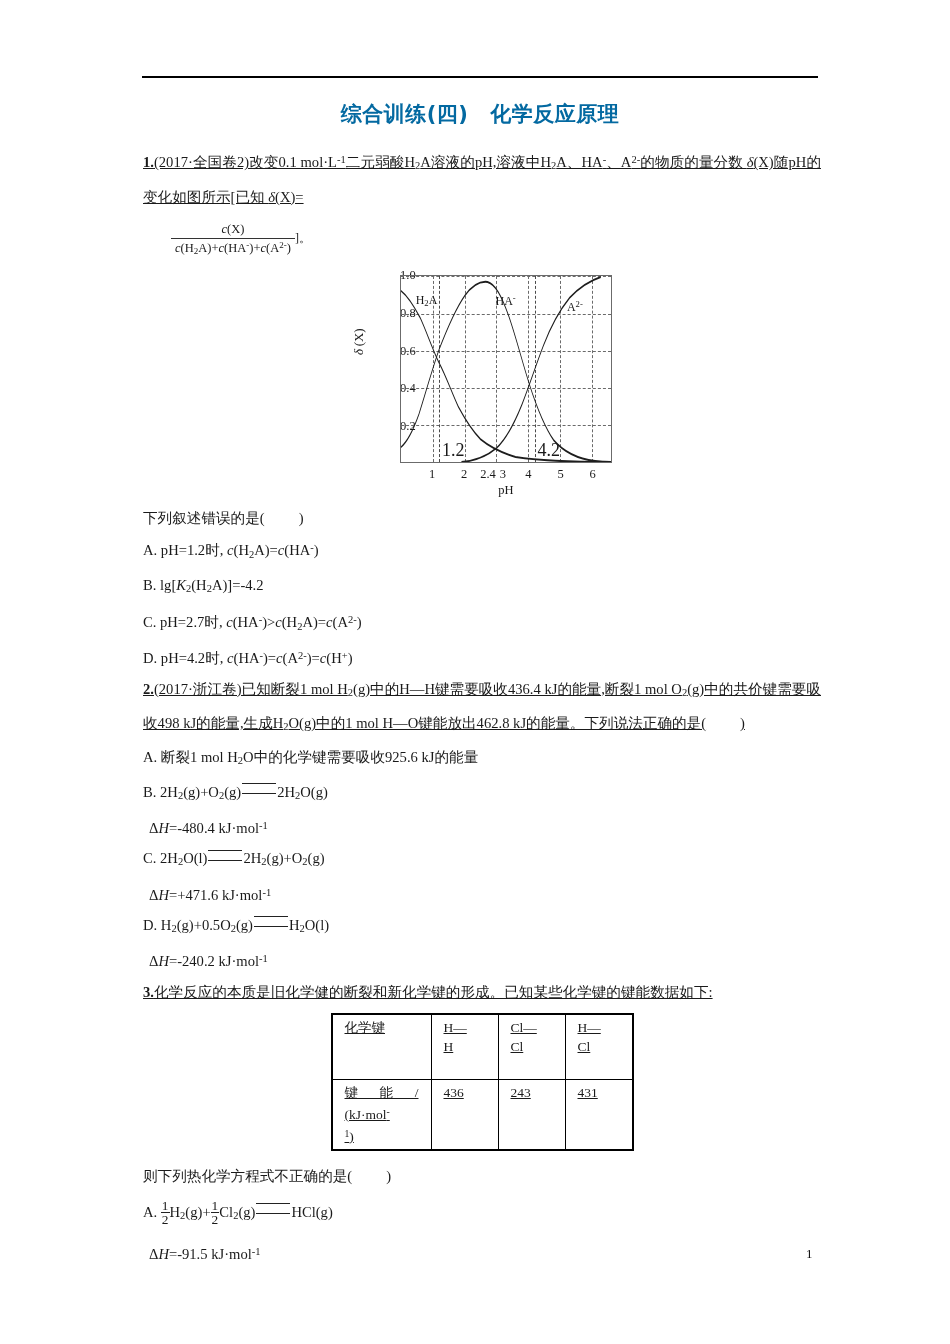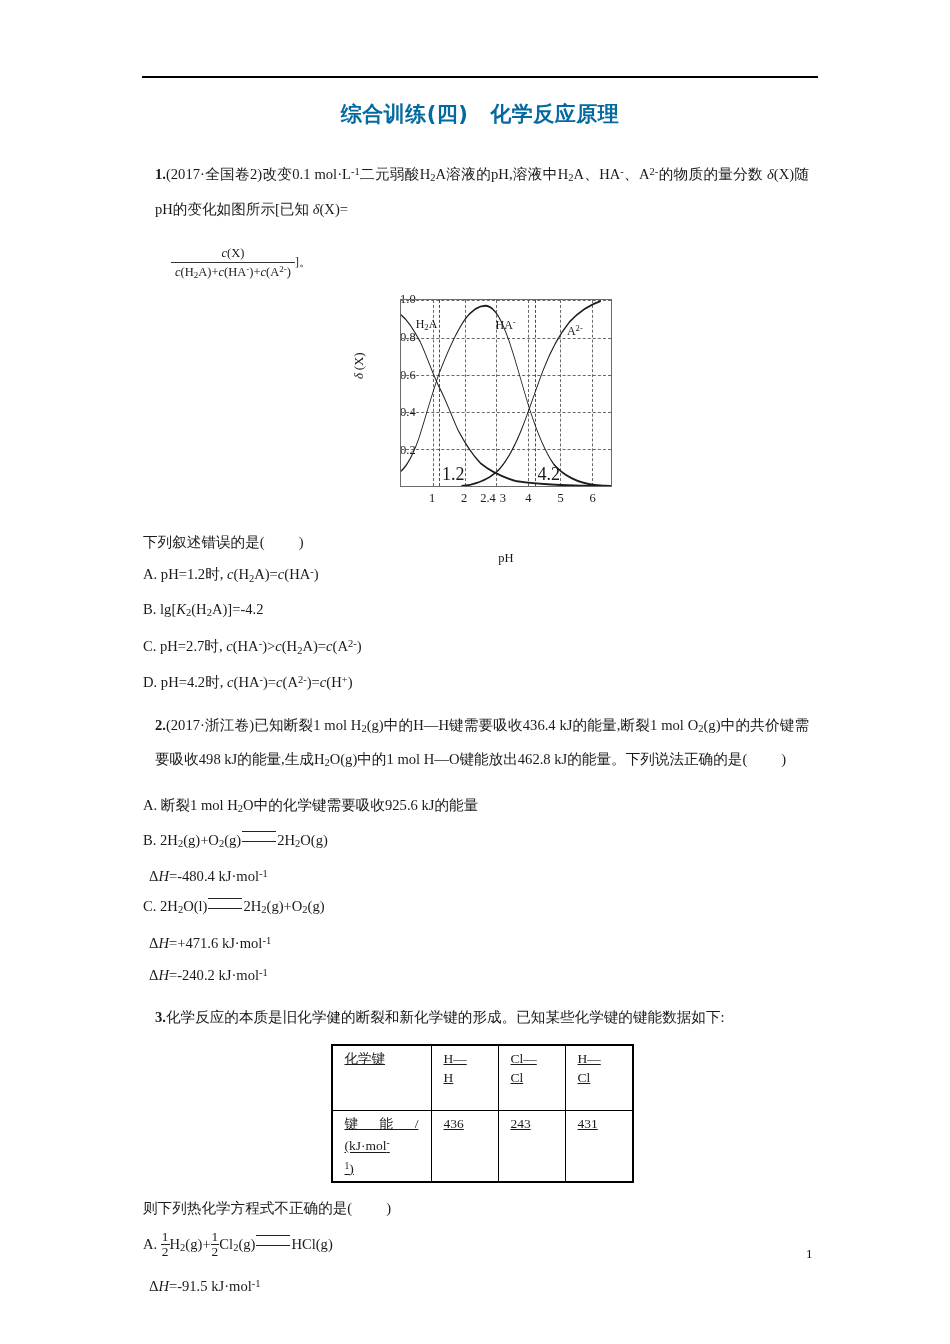--- a/index.html
+++ b/index.html
@@ -46,21 +46,22 @@
   .content {
     position: absolute;
     left: 143px;
     top: 145px;
     width: 678px;
   }
   .para {
     font-size: 14.6px;
     line-height: 30px;
     text-align: justify;
-    margin: 12px;
+    margin: 0;
+    text-decoration: underline;
   }
   .qnum { font-weight: bold; }
   .opt {
     font-size: 14.6px;
     line-height: 30px;
     margin: 0;
     white-space: nowrap;
   }
   .opt.indent { padding-left: 6px; }
   sub { font-size: 0.72em; vertical-align: -0.22em; }
@@ -177,21 +178,20 @@
     transform: translateX(-50%);
     white-space: nowrap;
   }
   .axis-x-title {
     position: absolute;
     left: 45px;
     top: 214px;
     width: 212px;
     text-align: center;
     font-size: 12.5px;
-    margin-top: 44px;
   }
   .axis-y-title {
     position: absolute;
     left: -4px;
     top: 86px;
     font-size: 13px;
     transform: rotate(-90deg);
     transform-origin: left top;
     white-space: nowrap;
   }
@@ -347,20 +347,21 @@
 
     
     <p class="para">
       <span class="qnum">2.</span><span>(2017·浙江卷)已知断裂1 mol H<sub>2</sub>(g)中的H—H键需要吸收436.4 kJ的能量,断裂1 mol O<sub>2</sub>(g)中的共价键需要吸收498 kJ的能量,生成H<sub>2</sub>O(g)中的1 mol H—O键能放出462.8 kJ的能量。下列说法正确的是(</span><span class="blank"></span><span>)</span>
     </p>
     <p class="opt">A. 断裂1 mol H<sub>2</sub>O中的化学键需要吸收925.6 kJ的能量</p>
     <p class="opt">B. 2H<sub>2</sub>(g)+O<sub>2</sub>(g)<span class="eqarrow"></span>2H<sub>2</sub>O(g)</p>
     <p class="opt indent">Δ<span class="ital">H</span>=-480.4 kJ·mol<sup>-1</sup></p>
     <p class="opt">C. 2H<sub>2</sub>O(l)<span class="eqarrow"></span>2H<sub>2</sub>(g)+O<sub>2</sub>(g)</p>
     <p class="opt indent">Δ<span class="ital">H</span>=+471.6 kJ·mol<sup>-1</sup></p>
+    <p class="opt">D. H<sub>2</sub>(g)+0.5O<sub>2</sub>(g)<span class="eqarrow"></span>H<sub>2</sub>O(l)</p>
     <p class="opt indent">Δ<span class="ital">H</span>=-240.2 kJ·mol<sup>-1</sup></p>
 
     
     <p class="para">
       <span class="qnum">3.</span><span>化学反应的本质是旧化学健的断裂和新化学键的形成。已知某些化学键的键能数据如下:</span>
     </p>
 
     <div class="tbl-wrap">
       <table class="bond-table">
         <tbody>

